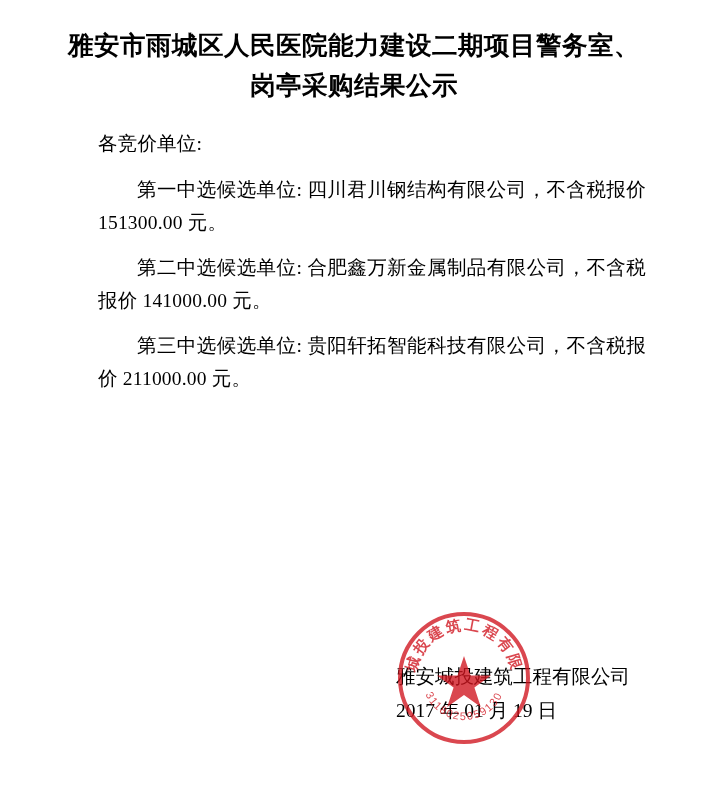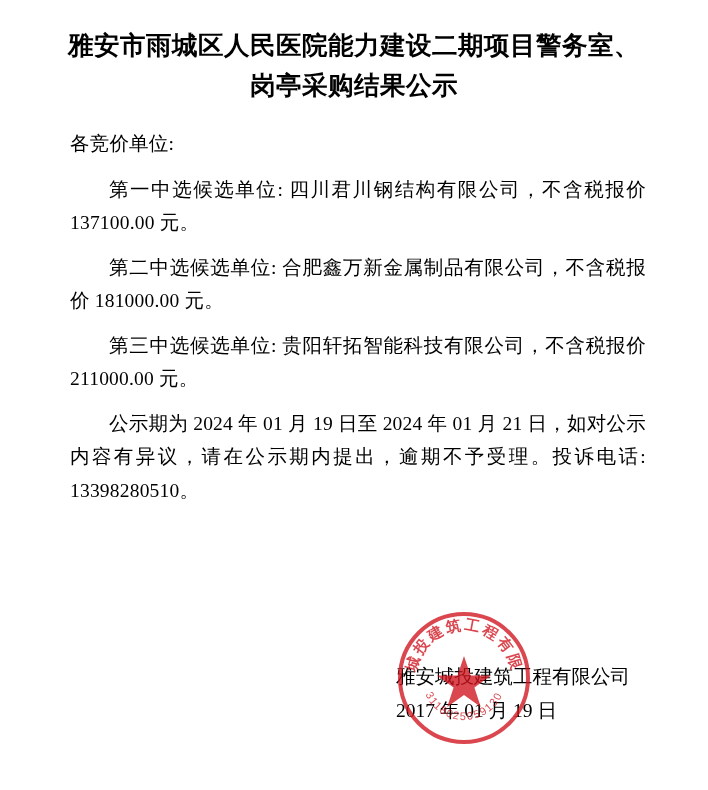--- a/index.html
+++ b/index.html
@@ -26,22 +26,21 @@
     margin: 0;
     padding: 26px 66px 0 66px;
     text-align: center;
     font-size: 25.5px;
     font-weight: bold;
     line-height: 1.55;
     letter-spacing: 0.5px;
     font-family: "Liberation Serif", "DejaVu Serif", serif;
   }
   .body-block {
-    padding: 22px 62px 0 62px;
-    margin-left: 8px;
+    padding: 22px 62px 0 98px;
   }
   p.para {
     margin: 0 0 11px 0;
     font-size: 19.5px;
     line-height: 1.72;
     text-align: justify;
     text-justify: inter-ideograph;
     letter-spacing: 0.2px;
   }
   p.indent {
@@ -82,24 +81,23 @@
 </style>
 </head>
 <body>
 
 <div class="page">
 
   <h1 class="doc-title">雅安市雨城区人民医院能力建设二期项目警务室、岗亭采购结果公示</h1>
 
   <div class="body-block">
     <p class="para salutation">各竞价单位:</p>
-    <p class="para indent">第一中选候选单位:  四川君川钢结构有限公司，不含税报价 137100.00 元。</p>
-    <p class="para indent">第二中选候选单位:  合肥鑫万新金属制品有限公司，不含税报价 181000.00 元。</p>
+    <p class="para indent">第一中选候选单位:  四川君川钢结构有限公司，不含税报价 151300.00 元。</p>
+    <p class="para indent">第二中选候选单位:  合肥鑫万新金属制品有限公司，不含税报价 141000.00 元。</p>
     <p class="para indent">第三中选候选单位:  贵阳轩拓智能科技有限公司，不含税报价 211000.00 元。</p>
-    <p class="para indent">公示期为 2024 年 01 月 19 日至 2024 年 01 月 21 日，如对公示内容有异议，请在公示期内提出，逾期不予受理。投诉电话: 13398280510。</p>
   </div>
 
   <div class="seal">
     <svg viewBox="0 0 136 136" xmlns="http://www.w3.org/2000/svg">
       <defs>
         <path id="sealTopArc" d="M 20,68 A 48,48 0 0 1 116,68"></path>
         <path id="sealBottomArc" d="M 26,68 A 42,42 0 0 0 110,68"></path>
       </defs>
       <circle cx="68" cy="68" r="64" fill="none" stroke="#d0141e" stroke-width="4"></circle>
       <text font-family="'Liberation Serif', serif" font-size="15" font-weight="bold" fill="#d0141e" letter-spacing="2.5">

